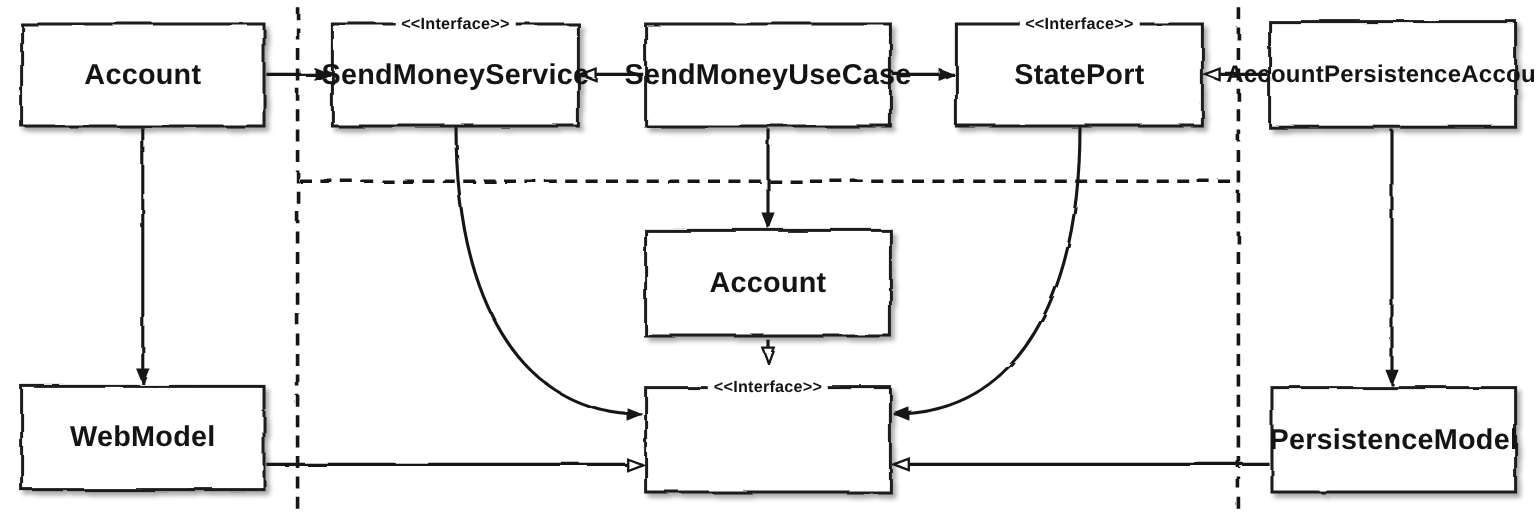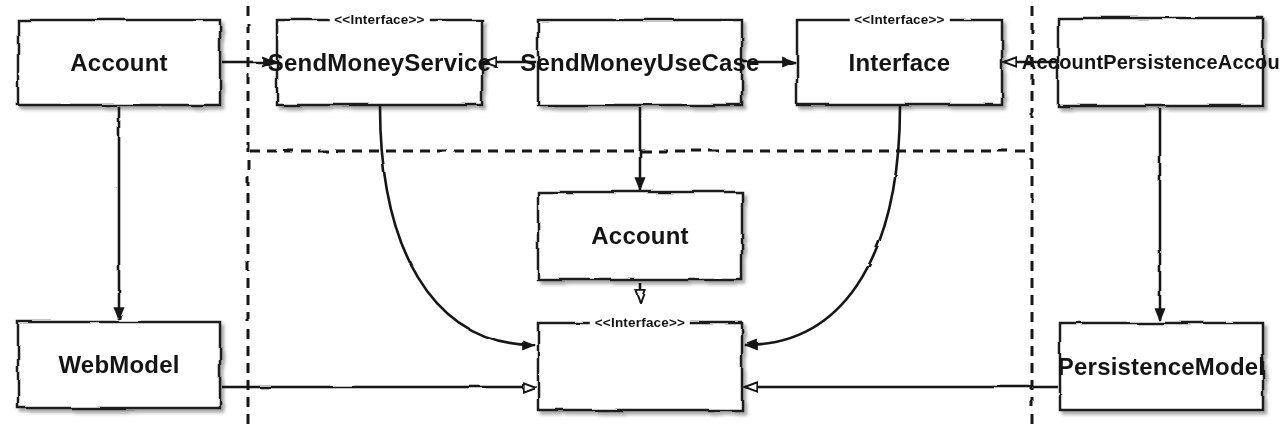--- a/index.html
+++ b/index.html
@@ -108,21 +108,21 @@
     <span class="line">Service</span>
   </div>
 
   <div class="node" style="left:538px; top:20px; width:204px; height:85px;">
     <span class="line">SendMoney</span>
     <span class="line">UseCase</span>
   </div>
 
   <div class="node" style="left:797px; top:20px; width:205px; height:85px;">
     <span class="stereotype">&lt;&lt;Interface&gt;&gt;</span>
-    <span class="line">Interface</span>
+    <span class="line">StatePort</span>
   </div>
 
   <div class="node small" style="left:1058px; top:18px; width:205px; height:88px;">
     <span class="line">Account</span>
     <span class="line">Persistence</span>
     <span class="line">Account</span>
   </div>
 
   <div class="node" style="left:538px; top:192px; width:204px; height:88px;">
     <span class="line">Account</span>

